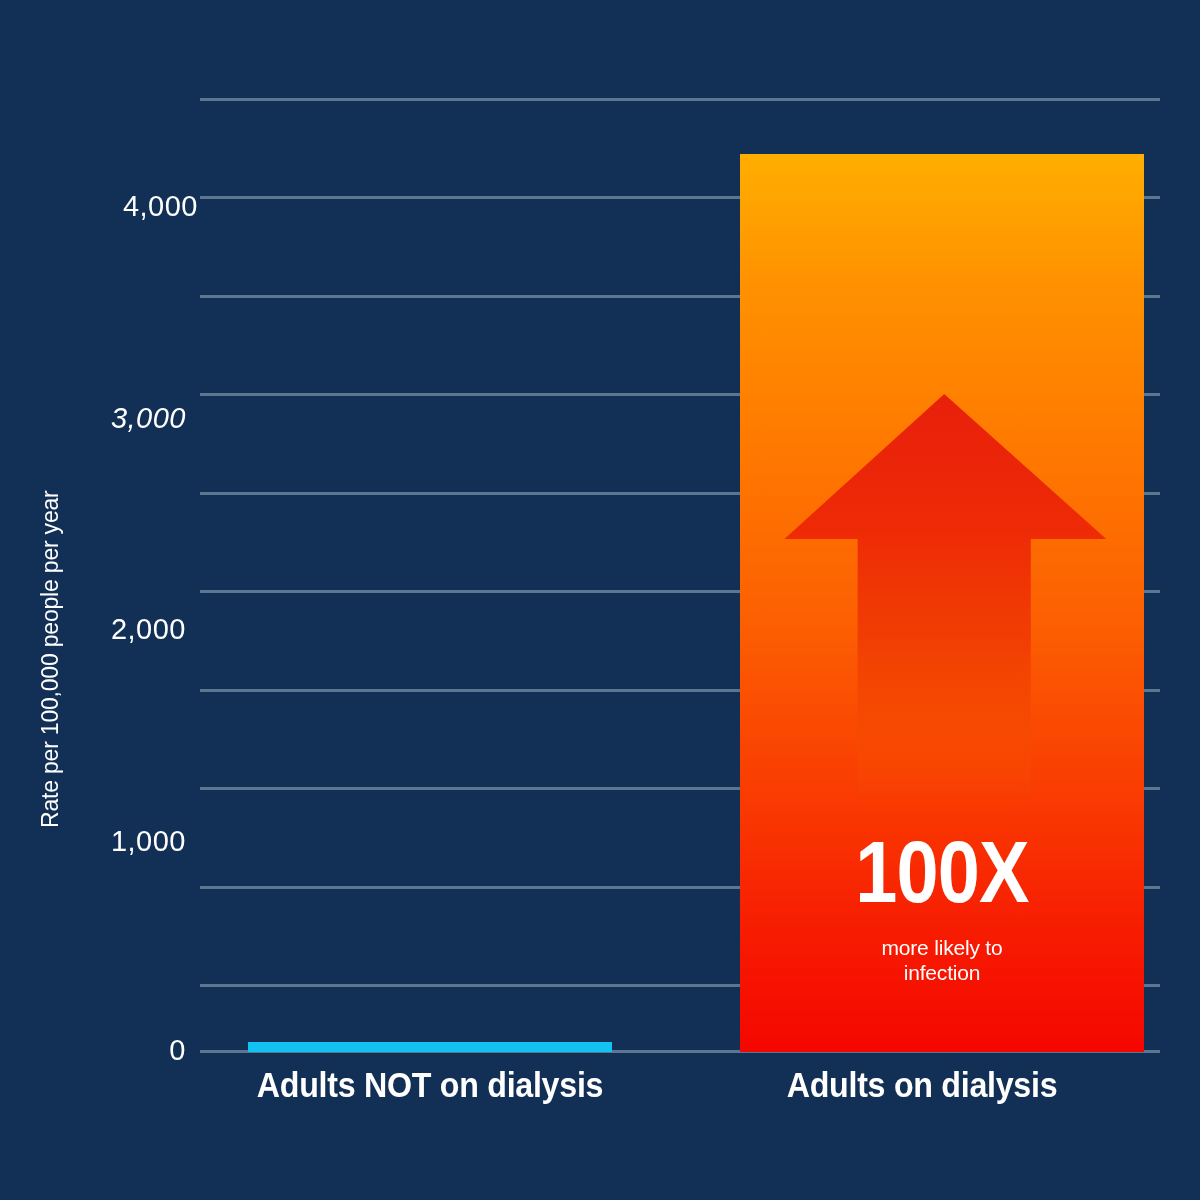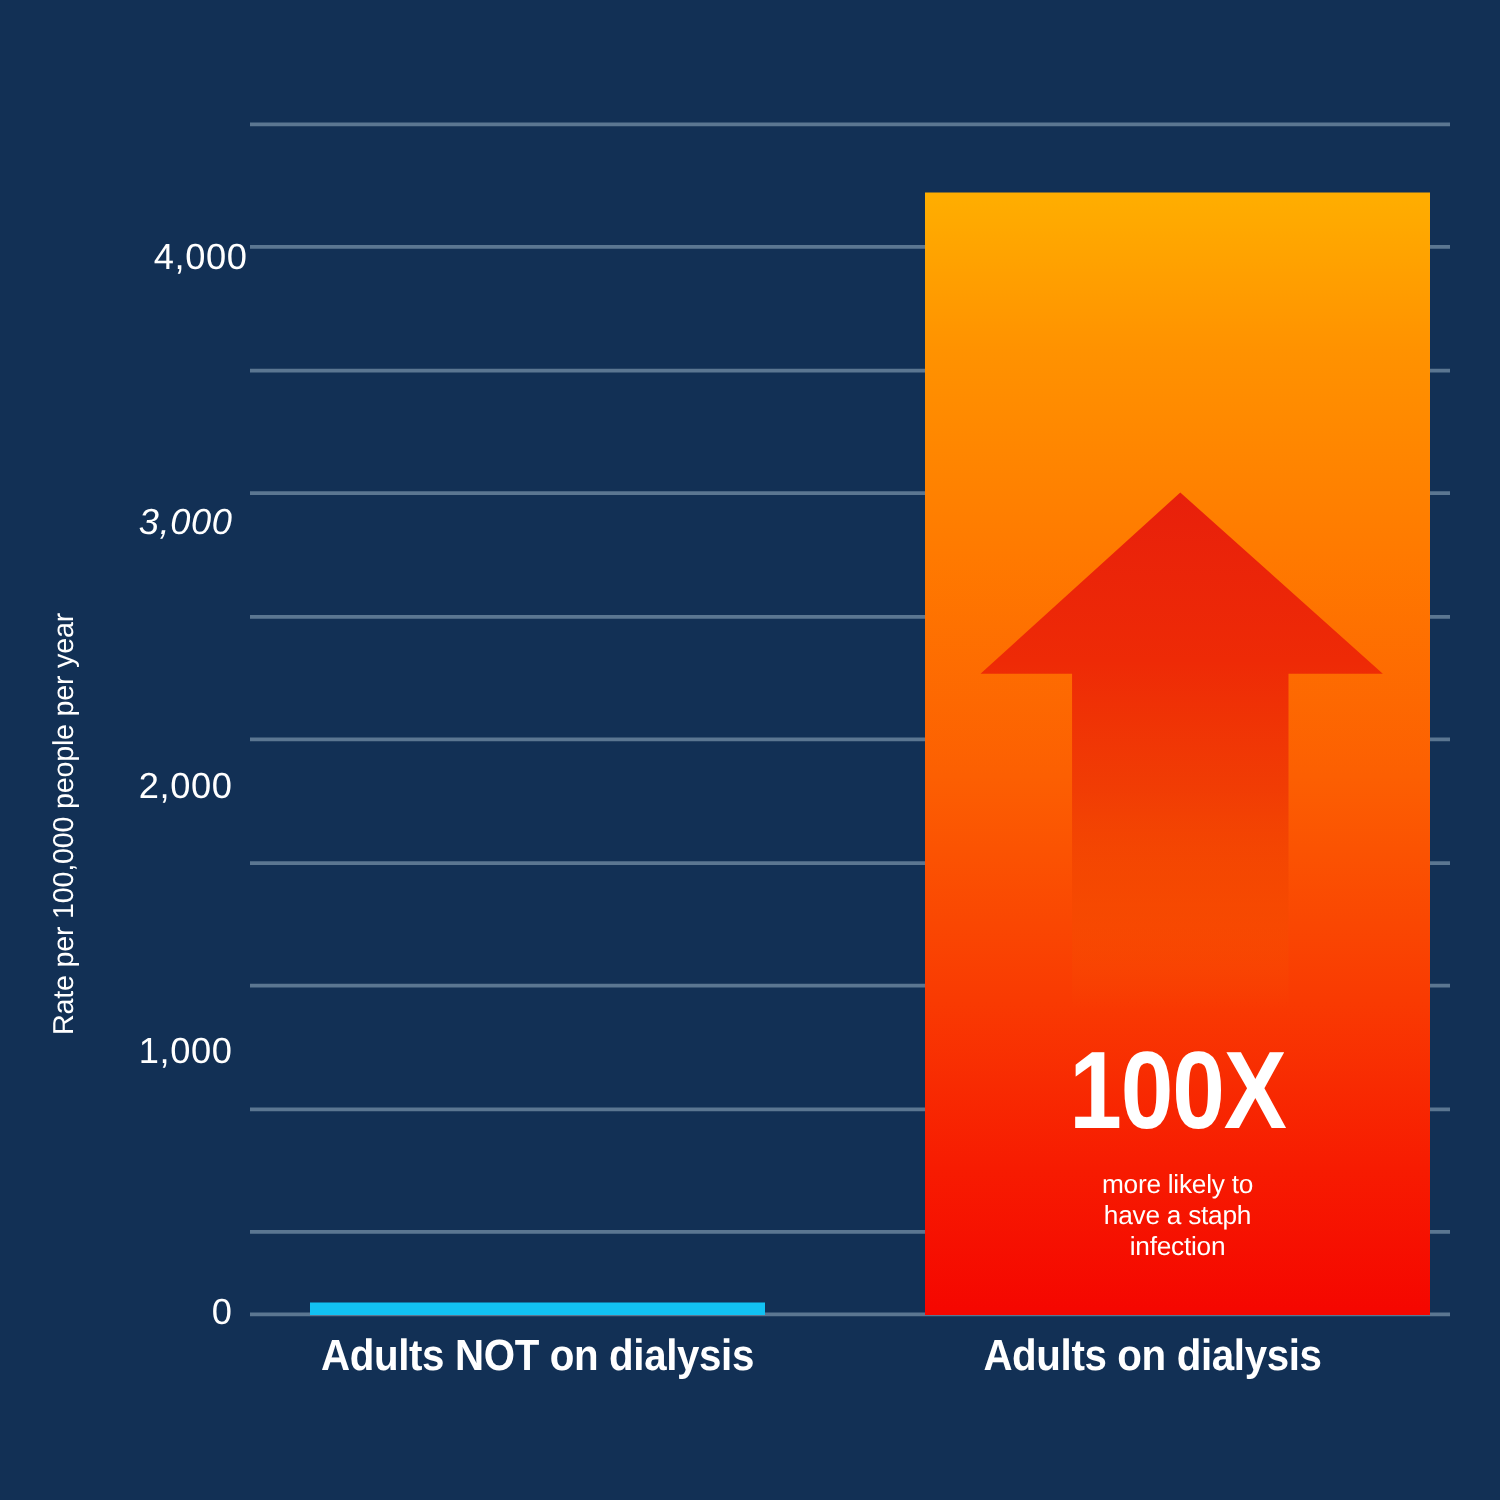--- a/index.html
+++ b/index.html
@@ -176,21 +176,20 @@
           <stop offset="0.86" stop-color="#F45500" stop-opacity="0"></stop>
         </linearGradient>
       </defs>
       <path d="M 184 240 L 330 385 L 262 385 L 262 720 L 106 720 L 106 385 L 40 385 Z" fill="url(#arrowGrad)"></path>
     </svg>
 
     <div class="callout callout-headline">100X</div>
 
     <div class="callout callout-sub">
       <div>more likely to</div>
-      <div>have a staph</div>
       <div>infection</div>
     </div>
   </div>
 
   <div class="x-label" style="left:180px; width:500px;">Adults NOT on dialysis</div>
 
   <div class="x-label" style="left:672px; width:500px;">Adults on dialysis</div>
 
 </div>
 

